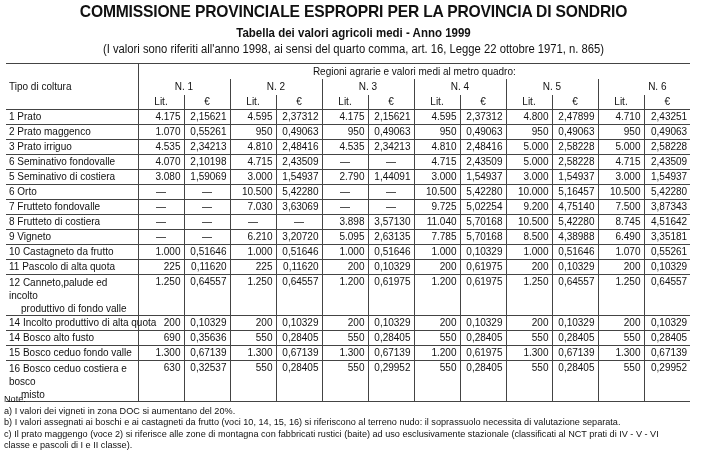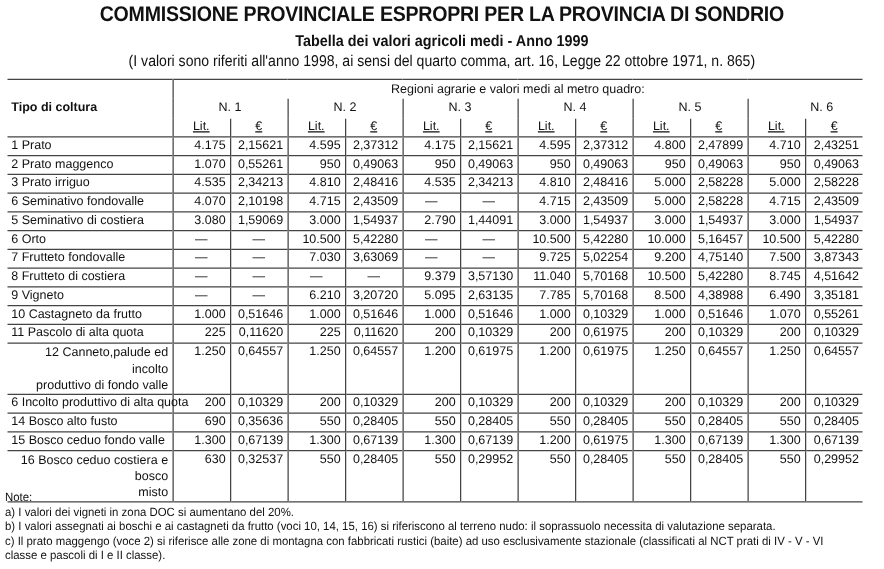--- a/index.html
+++ b/index.html
@@ -9,24 +9,24 @@
   .subnote { position: absolute; left: 0; top: 42px; width: 707px; text-align: center; font-size: 12.5px; transform: scaleX(0.9); }
   table.grid { position: absolute; left: 6px; top: 63px; border-collapse: collapse; font-size: 10px; table-layout: fixed; width: 684px; }
   table.grid td, table.grid th { padding: 0 3px; height: 14px; line-height: 14px; font-weight: normal; white-space: nowrap; }
   .hdr-top { border-top: 1px solid #444; }
   .vline { border-left: 1px solid #444; }
   .row td { border-top: 1px solid #444; }
   .last td { border-bottom: 1px solid #444; margin-top: 36px; }
   .name { text-align: left; padding-left: 3px !important; }
   .num { text-align: right; }
   .dash { text-align: center; }
-  .unit { text-align: center; text-decoration: underline; }
+  .unit { text-align: center; }
   .grp { text-align: center; }
   .tall td { height: 28px; vertical-align: top; }
-  .wrap { white-space: normal !important; line-height: 13px !important; padding-top: 1px !important; text-align: right; }
+  .wrap { white-space: normal !important; line-height: 13px !important; padding-top: 1px !important; }
   .wrap .l2 { padding-left: 12px; display: block; }
   .notes { position: absolute; left: 4px; top: 393px; font-size: 9.5px; line-height: 11.5px; width: 700px; transform: scaleX(0.96); transform-origin: left; }
 </style>
 </head>
 <body>
 
 <div class="title">COMMISSIONE PROVINCIALE ESPROPRI PER LA PROVINCIA DI SONDRIO</div>
 <div class="subtitle">Tabella dei valori agricoli medi - Anno 1999</div>
 <div class="subnote">(I valori sono riferiti all'anno 1998, ai sensi del quarto comma, art. 16, Legge 22 ottobre 1971, n. 865)</div>
 
@@ -41,21 +41,21 @@
       <col style="width:46px">
     <col style="width:46px">
       <col style="width:46px">
     <col style="width:46px">
       <col style="width:46px">
     <col style="width:46px">
       <col style="width:46px">
   </colgroup>
   <thead id="thead">
       <tr class="hdr-top">
-        <th rowspan="3" class="name" style="vertical-align:middle;font-weight:bold;">Tipo di coltura</th>
+        <th rowspan="3" class="name" style="vertical-align:middle;">Tipo di coltura</th>
         <th colspan="12" class="grp vline" style="height:15px;margin-top:28px;">Regioni agrarie e valori medi al metro quadro:</th>
       </tr>
       <tr>
         <th colspan="2" class="grp vline" style="height:16px;">N. 1</th>
         <th colspan="2" class="grp vline" style="height:16px;">N. 2</th>
         <th colspan="2" class="grp vline" style="height:16px;">N. 3</th>
         <th colspan="2" class="grp vline" style="height:16px;">N. 4</th>
         <th colspan="2" class="grp vline" style="height:16px;">N. 5</th>
         <th colspan="2" class="grp vline" style="height:16px;padding-left:29px;">N. 6</th>
       </tr>
@@ -179,21 +179,21 @@
         <td class="vline num">4,75140</td>
         <td class="vline num">7.500</td>
         <td class="vline num">3,87343</td>
       </tr>
       <tr class="row">
         <td class="name">8 Frutteto di costiera</td>
         <td class="vline dash">—</td>
         <td class="vline dash">—</td>
         <td class="vline dash">—</td>
         <td class="vline dash">—</td>
-        <td class="vline num">9.379</td>
+        <td class="vline num">3.898</td>
         <td class="vline num">3,57130</td>
         <td class="vline num">11.040</td>
         <td class="vline num">5,70168</td>
         <td class="vline num">10.500</td>
         <td class="vline num">5,42280</td>
         <td class="vline num">8.745</td>
         <td class="vline num">4,51642</td>
       </tr>
       <tr class="row">
         <td class="name">9 Vigneto</td>
@@ -249,21 +249,21 @@
         <td class="vline num">1.200</td>
         <td class="vline num">0,61975</td>
         <td class="vline num">1.200</td>
         <td class="vline num">0,61975</td>
         <td class="vline num">1.250</td>
         <td class="vline num">0,64557</td>
         <td class="vline num">1.250</td>
         <td class="vline num">0,64557</td>
       </tr>
       <tr class="row">
-        <td class="name">6 Incolto produttivo di alta quota</td>
+        <td class="name">14 Incolto produttivo di alta quota</td>
         <td class="vline num">200</td>
         <td class="vline num">0,10329</td>
         <td class="vline num">200</td>
         <td class="vline num">0,10329</td>
         <td class="vline num">200</td>
         <td class="vline num">0,10329</td>
         <td class="vline num">200</td>
         <td class="vline num">0,10329</td>
         <td class="vline num">200</td>
         <td class="vline num">0,10329</td>

